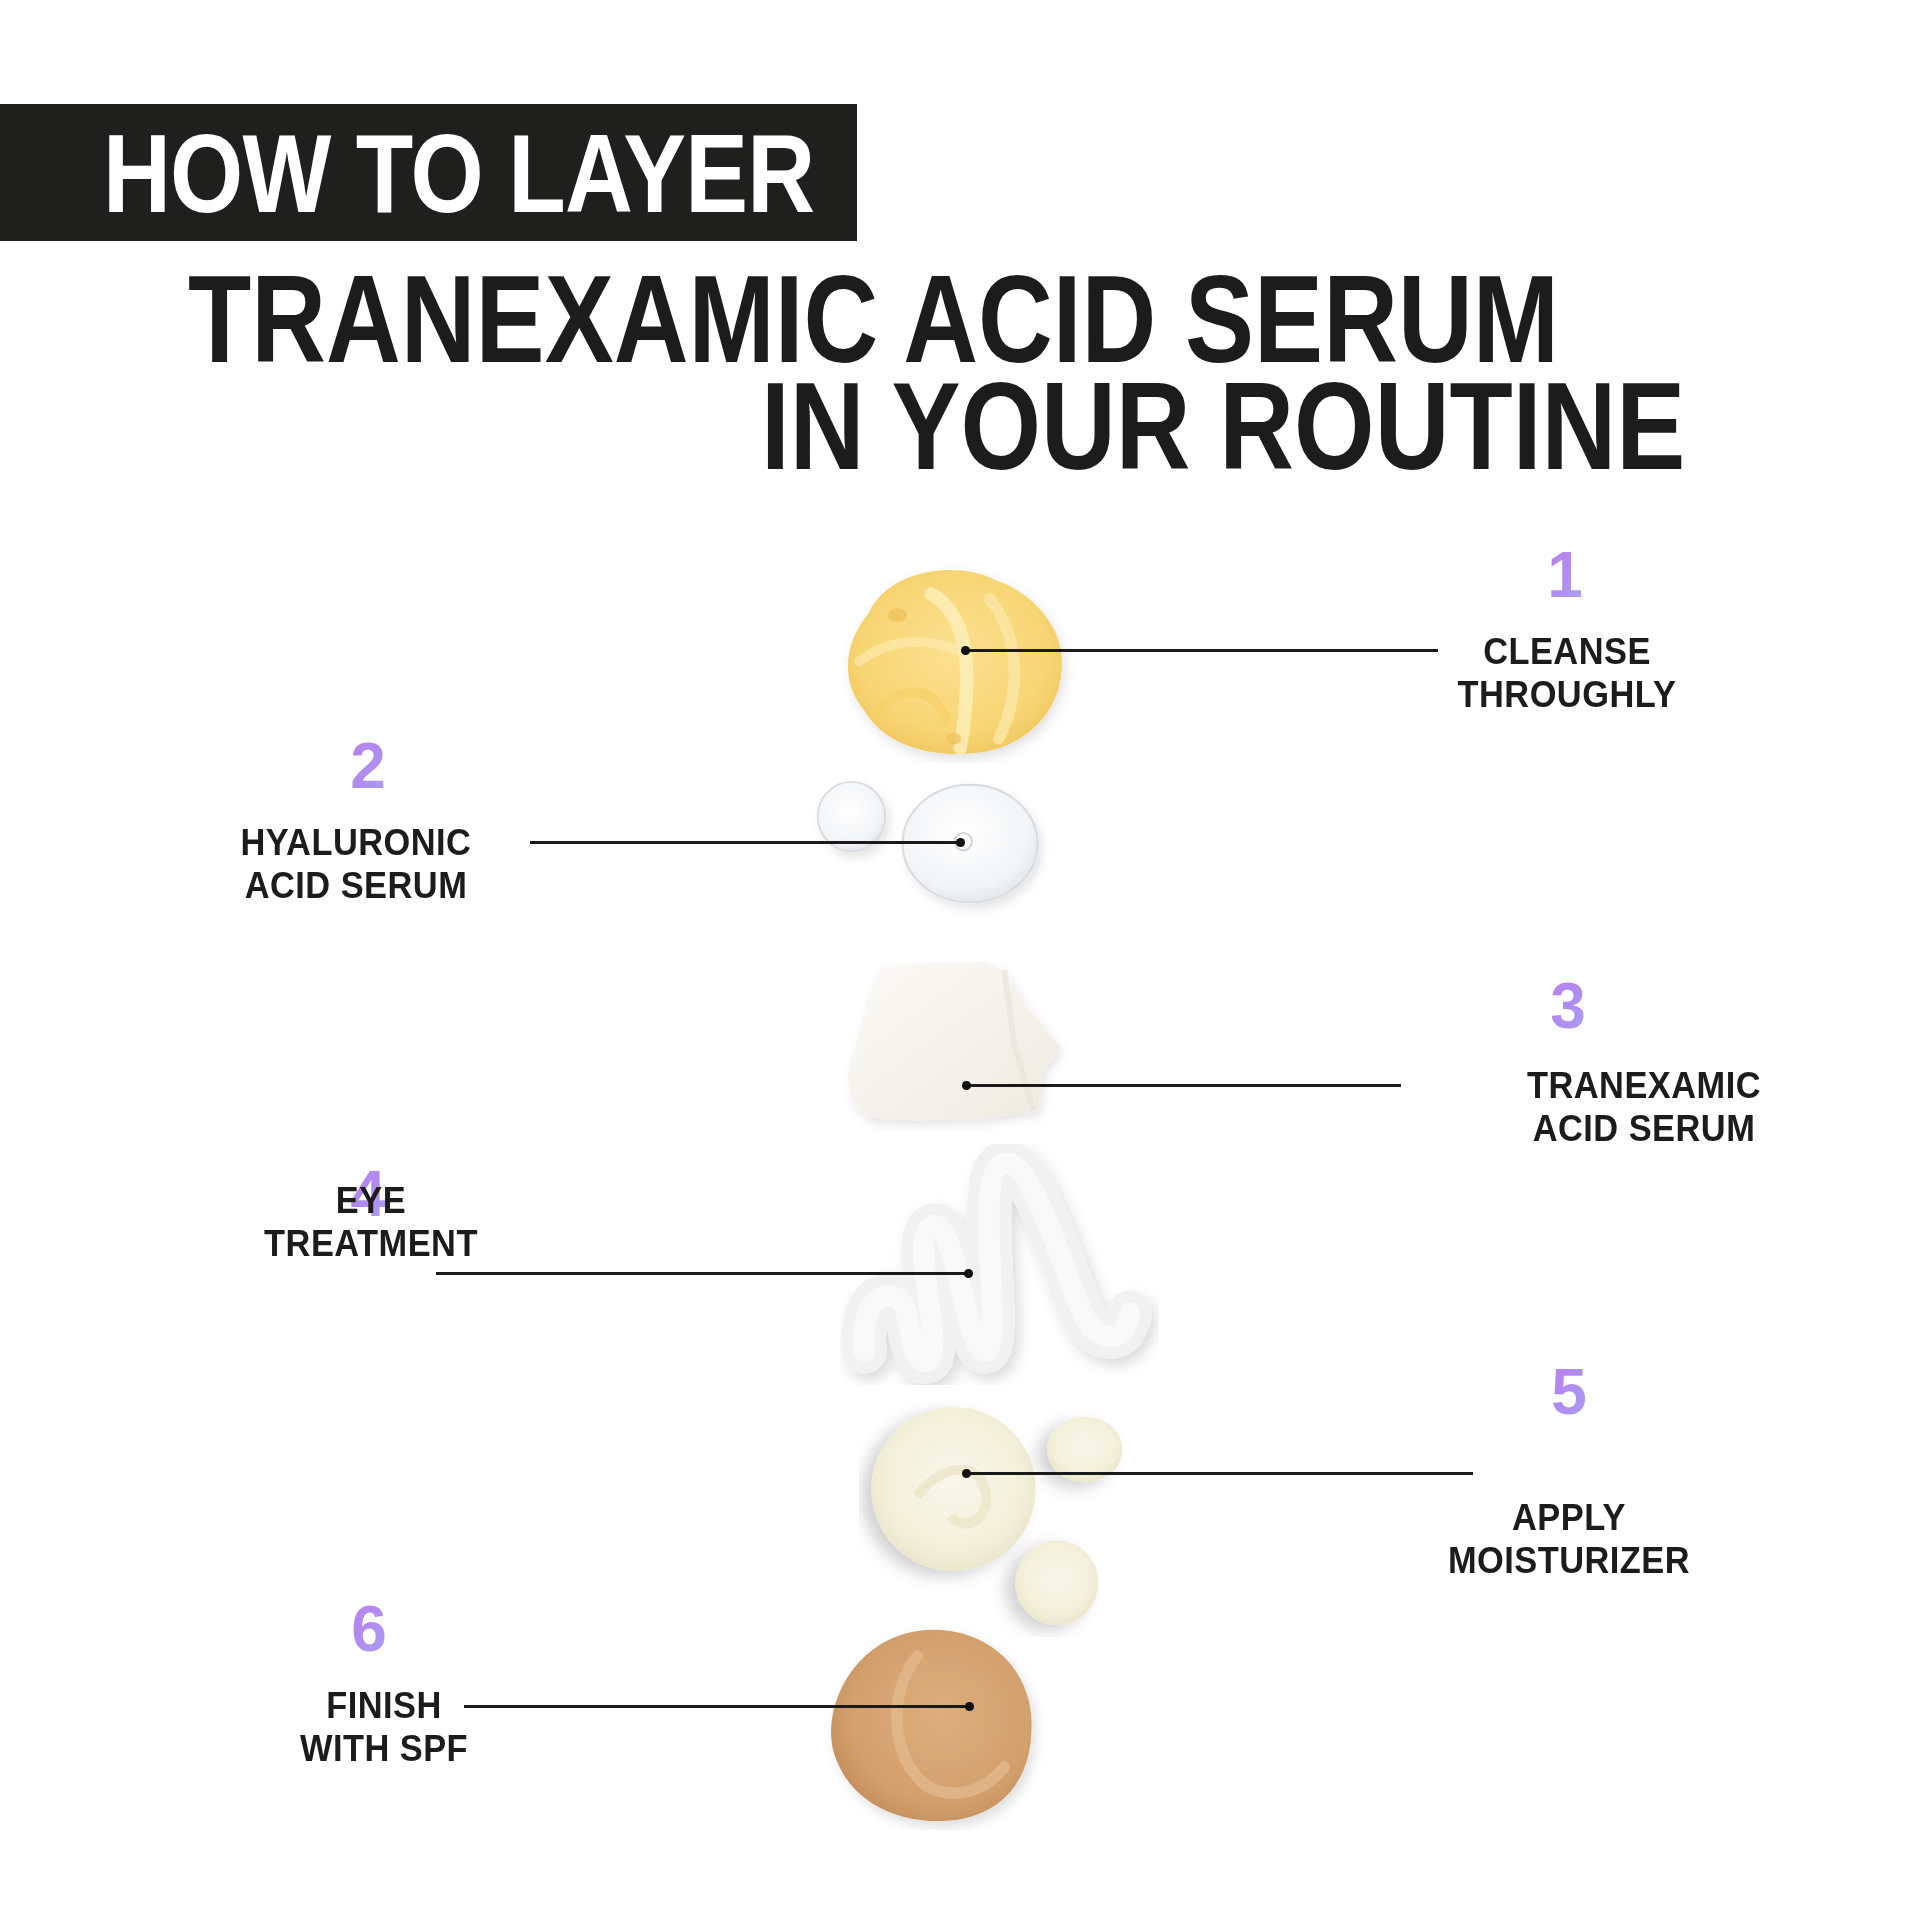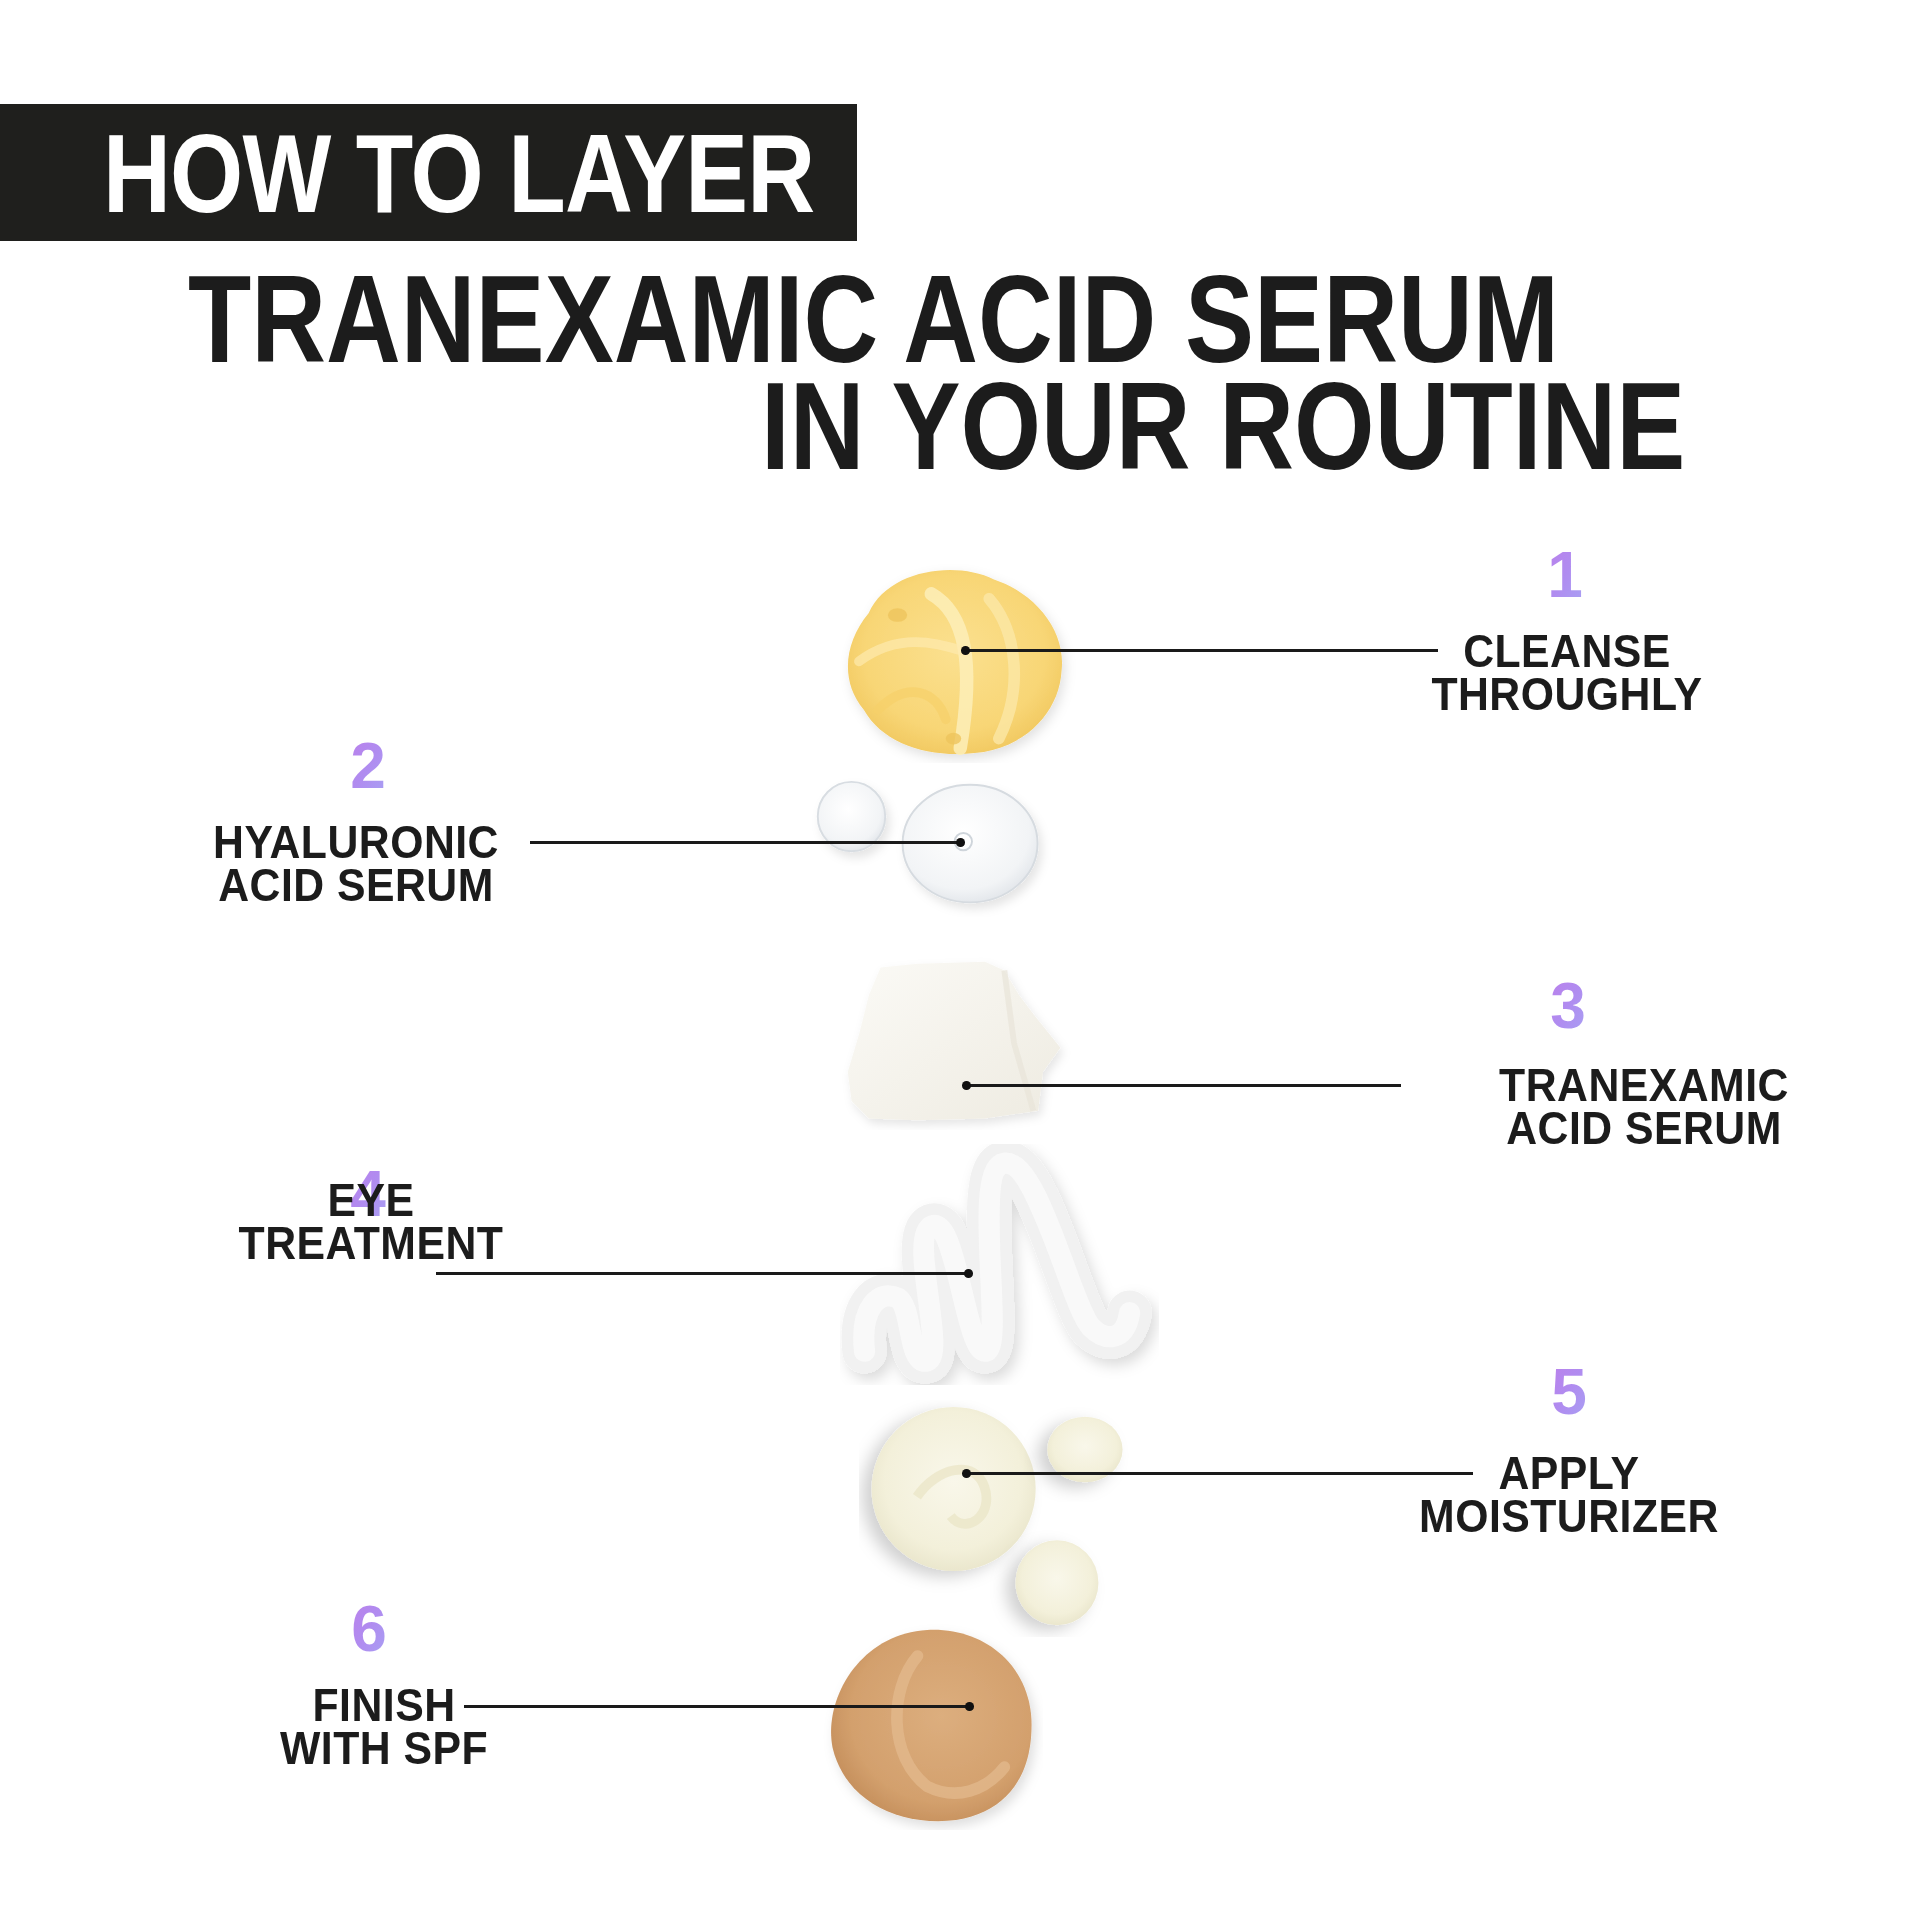--- a/index.html
+++ b/index.html
@@ -16,21 +16,21 @@
               white-space: nowrap; color: #1c1c1c; transform-origin: left top; letter-spacing: 0px; }
   .headline.l1 { left: 188px; top: 257px; transform: scaleX(0.835); }
   .headline.l2 { left: 761px; top: 364px; transform: scaleX(0.835); }
 
   .step-num { position: absolute; width: 116px; margin-left: -58px; text-align: center;
               font-weight: 700; font-size: 64px; line-height: 64px;
               background: linear-gradient(120deg, #c874e6 0%, #b08cf0 50%, #9fb8f7 100%);
               -webkit-background-clip: text; background-clip: text; color: transparent; }
 
   .step-label { position: absolute; width: 406px; margin-left: -203px; text-align: center;
-                font-weight: 700; font-size: 46px; line-height: 43px; color: #1c1c1c;
+                font-weight: 700; font-size: 37px; line-height: 43px; color: #1c1c1c;
                 letter-spacing: 0.5px; }
   .step-label span { display: block; white-space: nowrap; transform: scaleX(0.93); }
 
   .leader { position: absolute; height: 2.9px; background: #1a1a1a; }
   .dot { position: absolute; width: 8.7px; height: 8.7px; margin: -3.9px 0 0 -3.9px; border-radius: 50%;
          background: #111; }
 
   .swatch { position: absolute; }
 </style>
 </head>
@@ -169,21 +169,21 @@
   <span>ACID SERUM</span>
 </div>
 
 <div class="step-num" style="left:368px;top:1162px">4</div>
 <div class="step-label" style="left:371px;top:1179px">
   <span>EYE</span>
   <span>TREATMENT</span>
 </div>
 
 <div class="step-num" style="left:1569px;top:1360px">5</div>
-<div class="step-label" style="left:1569px;top:1452px">
+<div class="step-label" style="left:1569px;top:1496px">
   <span>APPLY</span>
   <span>MOISTURIZER</span>
 </div>
 
 <div class="step-num" style="left:369px;top:1597px">6</div>
 <div class="step-label" style="left:384px;top:1684px">
   <span>FINISH</span>
   <span>WITH SPF</span>
 </div>
 

